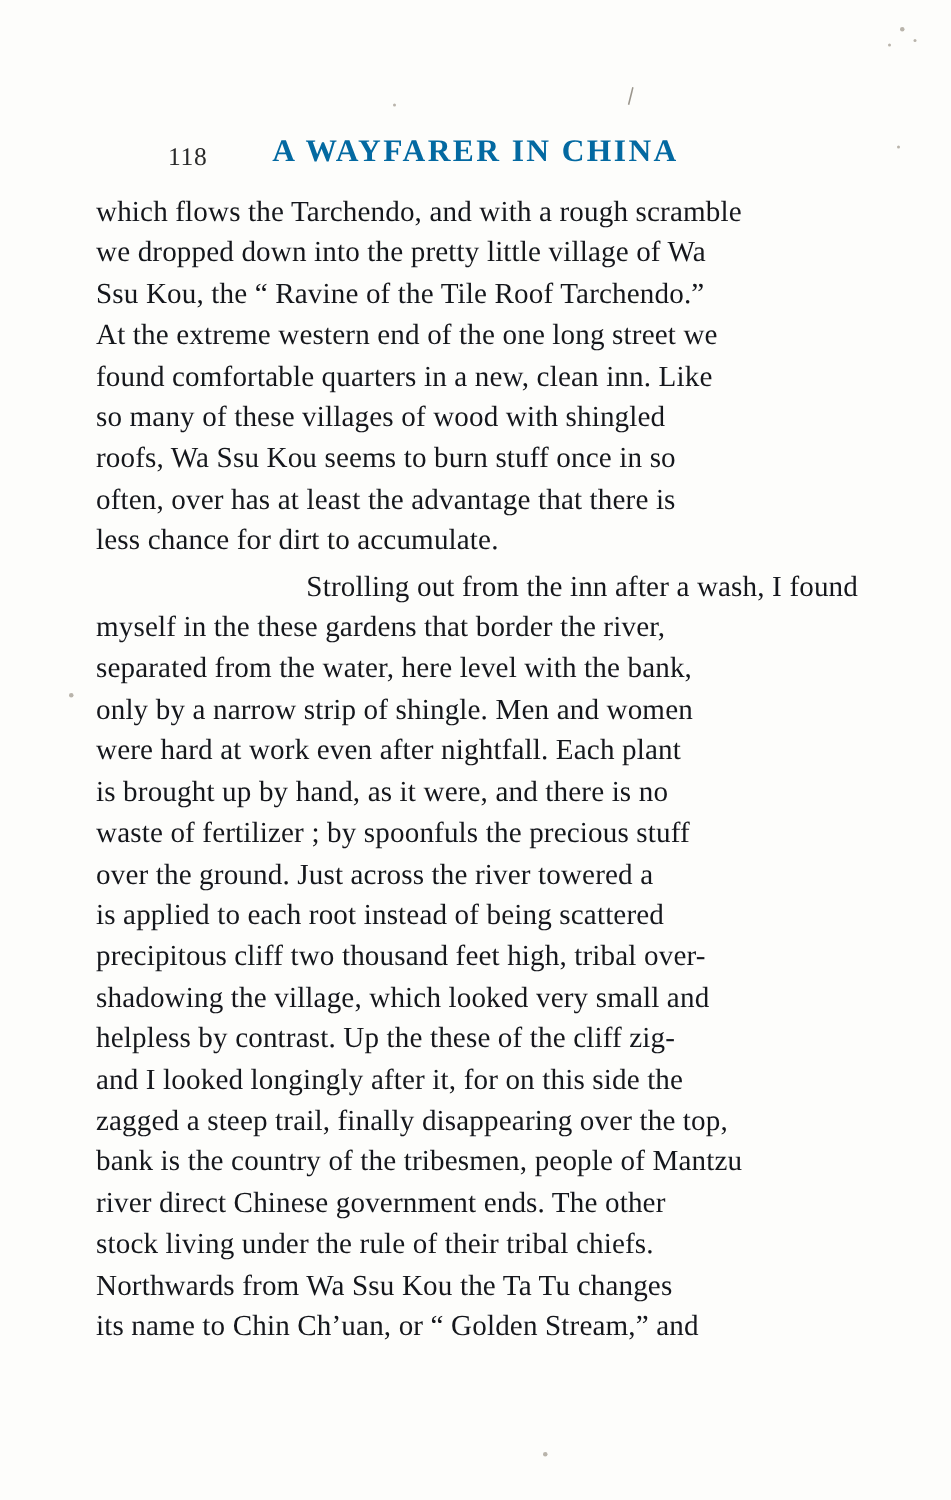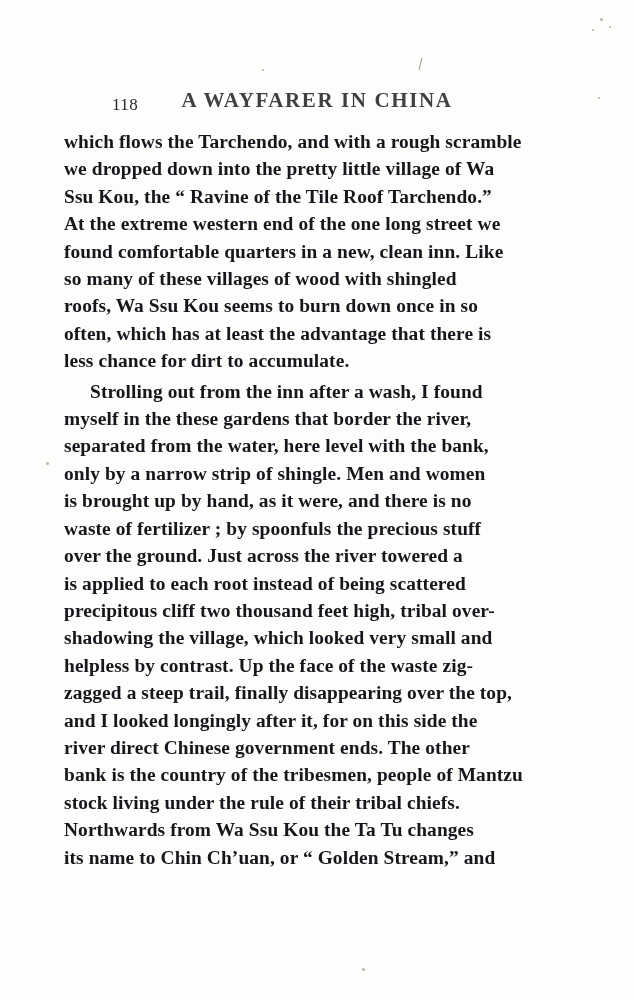--- a/index.html
+++ b/index.html
@@ -42,36 +42,35 @@
   }
   .running-title {
     position: absolute;
     left: 0;
     top: 0;
     width: 506px;
     text-align: center;
     font-size: 21px;
     letter-spacing: 1.6px;
     font-weight: bold;
-    color: #404040;
+    color: #0369a1;
     font-family: "Liberation Serif", serif;
   }
   .body-text {
     position: absolute;
     left: 64px;
     top: 128px;
     width: 508px;
   }
   .line {
     font-size: 19.4px;
     line-height: 27.4px;
     color: #15171c;
     white-space: nowrap;
     letter-spacing: 0.1px;
-    font-weight: bold;
   }
   .para-gap {
     height: 3px;
   }
   .speck {
     position: absolute;
     background: #b9b4ab;
     border-radius: 50%;
   }
   .mark-slash {
@@ -104,39 +103,40 @@
   </div>
 
   <div class="body-text">
     <div>
       <div class="line">which flows the Tarchendo, and with a rough scramble</div>
       <div class="line">we dropped down into the pretty little village of Wa</div>
       <div class="line">Ssu Kou, the “ Ravine of the Tile Roof Tarchendo.”</div>
       <div class="line">At the extreme western end of the one long street we</div>
       <div class="line">found comfortable quarters in a new, clean inn.  Like</div>
       <div class="line">so many of these villages of wood with shingled</div>
-      <div class="line">roofs, Wa Ssu Kou seems to burn down once in so</div>
-      <div class="line">often, which has at least the advantage that there is</div>
+      <div class="line">roofs, Wa Ssu Kou seems to burn stuff once in so</div>
+      <div class="line">often, over has at least the advantage that there is</div>
       <div class="line">less chance for dirt to accumulate.</div>
     </div>
     <div class="para-gap"></div>
     <div>
-      <div class="line" style="padding-left:26px;">Strolling out from the inn after a wash, I found</div>
+      <div class="line" style="padding-left:26px;text-align:right;">Strolling out from the inn after a wash, I found</div>
       <div class="line">myself in the these gardens that border the river,</div>
       <div class="line">separated from the water, here level with the bank,</div>
       <div class="line">only by a narrow strip of shingle. Men and women</div>
+      <div class="line">were hard at work even after nightfall.    Each plant</div>
       <div class="line">is brought up by hand, as it were, and there is no</div>
       <div class="line">waste of fertilizer ; by spoonfuls the precious stuff</div>
       <div class="line">over the ground. Just across the river towered a</div>
       <div class="line">is applied to each root instead of being scattered</div>
       <div class="line">precipitous cliff two thousand feet high, tribal over-</div>
       <div class="line">shadowing the village, which looked very small and</div>
-      <div class="line">helpless by contrast.  Up the face of the waste zig-</div>
+      <div class="line">helpless by contrast.  Up the these of the cliff zig-</div>
+      <div class="line">and I looked longingly after it, for on this side the</div>
       <div class="line">zagged a steep trail, finally disappearing over the top,</div>
-      <div class="line">and I looked longingly after it, for on this side the</div>
+      <div class="line">bank is the country of the tribesmen, people of Mantzu</div>
       <div class="line">river direct Chinese government ends.  The other</div>
-      <div class="line">bank is the country of the tribesmen, people of Mantzu</div>
       <div class="line">stock living under the rule of their tribal chiefs.</div>
       <div class="line">Northwards from Wa Ssu Kou the Ta Tu changes</div>
       <div class="line">its name to Chin Ch’uan, or “ Golden Stream,” and</div>
     </div>
   </div>
 </div>
 
 </body></html>

